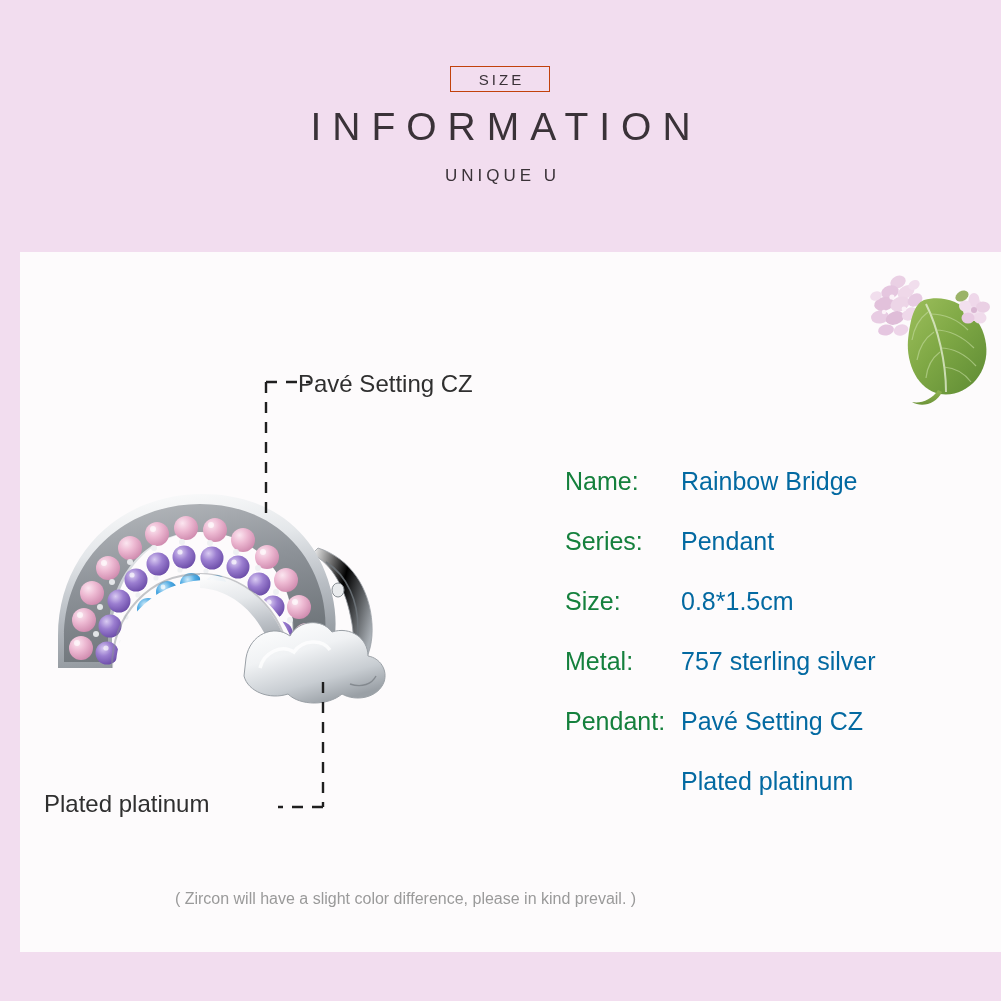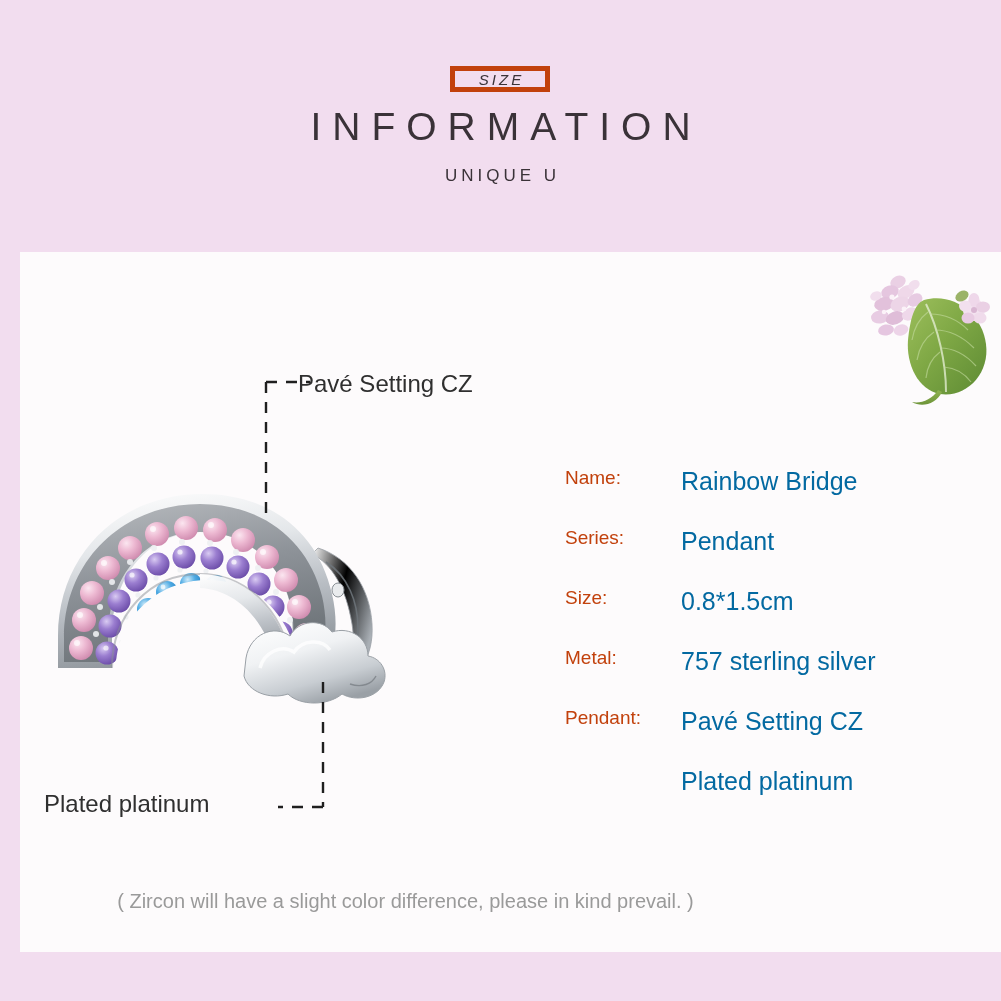--- a/index.html
+++ b/index.html
@@ -20,26 +20,25 @@
     position: absolute;
     left: 0; top: 0;
     width: 1001px;
     height: 252px;
     background: #f2ddef;
   }
   #size-badge {
     position: absolute;
     left: 450px; top: 66px;
     width: 100px; height: 26px;
-    border: 5px solid #c2410c;
+    border: 1px solid #c2410c;
     box-sizing: border-box;
     display: flex;
     align-items: center;
     justify-content: center;
-    font-style: italic;
   }
   #size-badge span {
     font-size: 15px;
     letter-spacing: 3px;
     color: #3a3238;
     font-weight: 400;
     padding-left: 3px;
   }
   #main-title {
     position: absolute;
@@ -114,39 +113,39 @@
     left: 545px; top: 215px;
     width: 400px;
   }
   .spec-row {
     position: relative;
     height: 60px;
   }
   .spec-label {
     position: absolute;
     left: 0; top: 0;
-    font-size: 19px;
-    color: #c2410c;
+    font-size: 25px;
+    color: #15803d;
     white-space: nowrap;
   }
   .spec-value {
     position: absolute;
     left: 116px; top: 0;
     font-size: 25px;
     color: #0369a1;
     white-space: nowrap;
   }
 
   
   #footer-note {
     position: absolute;
     left: 0; top: 638px;
     width: 771px;
     text-align: center;
-    font-size: 20px;
+    font-size: 16px;
     color: #9a9a9a;
   }
 </style>
 </head>
 <body>
 
 <div id="header-band">
 
   <div id="size-badge">
     <span>SIZE</span>

